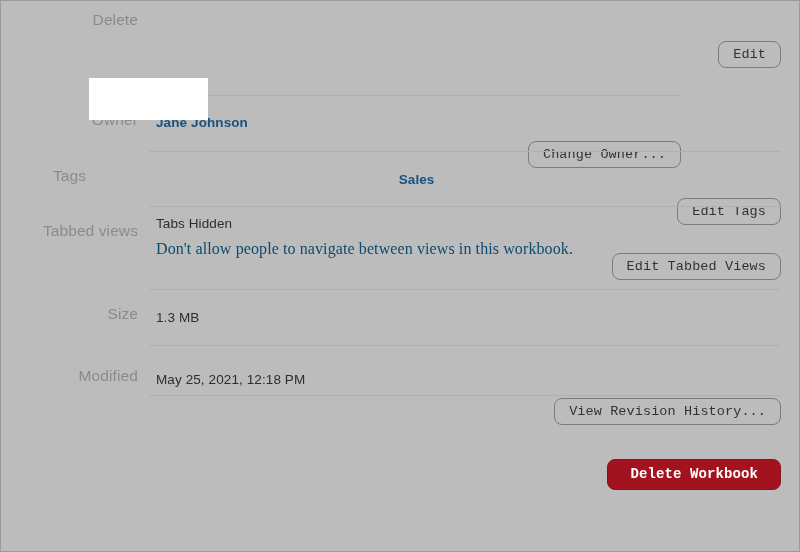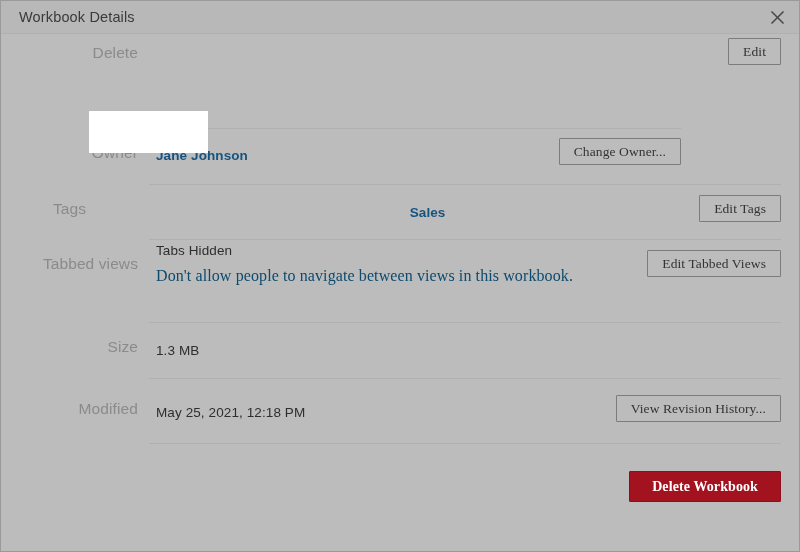--- a/index.html
+++ b/index.html
@@ -121,69 +121,70 @@
     margin-top: 9px;
     white-space: nowrap;
     font-family: Liberation Serif, serif;
   }
 
   
   .btn {
     background: #bcbcbc;
     border: 1px solid #7c7c7c;
     color: #333333;
-    font-family: Liberation Serif, serif;
+    font-family: Liberation Mono, monospace;
     font-size: 13.5px;
     letter-spacing: 0.1px;
     padding: 0 14px;
     height: 27px;
     line-height: 25px;
     box-sizing: border-box;
     cursor: pointer;
     white-space: nowrap;
-    border-radius: 1px;
+    border-radius: 8px;
+    margin-top: 36px;
   }
   .btn-danger {
     background: #a3121f;
     border: 1px solid #8e0f1b;
     color: #ffffff;
     font-weight: bold;
     font-size: 14px;
     height: 31px;
     line-height: 29px;
     padding: 0 22px;
   }
 
   
   .row-about        { position:absolute; left:0; top:0;   width:800px; height:39px; }
   .row-project      { position:absolute; left:0; top:39px;  width:800px; height:55px; }
   .row-owner        { position:absolute; left:0; top:94px;  width:700px; height:56px; }
   .row-tags         { position:absolute; left:0; top:150px; width:800px; height:55px; }
   .row-tabbed       { position:absolute; left:0; top:205px; width:800px; height:83px; }
   .row-size         { position:absolute; left:0; top:288px; width:800px; height:56px; }
   .row-modified     { position:absolute; left:0; top:344px; width:800px; height:62px; }
-  .row-delete       { position:absolute; left:0; top:409px; width:800px; height:80px; }
+  .row-delete       { position:absolute; left:0; top:394px; width:800px; height:80px; }
 
   .row-about .label-col   { margin-top: 10px; }
   .row-about .action-col  { margin-top: 4px; }
 
   .row-project .label-col  { margin-top: 16px; }
   .row-project .value-col  { margin-top: 19px; }
   .row-project .action-col { margin-top: 11px; }
 
   .row-owner .label-col    { margin-top: 16px; }
   .row-owner .value-col    { margin-top: 18px; }
   .row-owner .action-col   { margin-top: 10px; }
 
   .row-tags .label-col     { margin-top: 16px; }
   .row-tags .value-col     { margin-top: 19px; }
   .row-tags .action-col    { margin-top: 11px; }
 
   .row-tabbed .label-col   { margin-top: 16px; }
-  .row-tabbed .value-col   { margin-top: 4px; }
+  .row-tabbed .value-col   { margin-top: 10px; }
   .row-tabbed .action-col  { margin-top: 11px; }
 
   .row-size .label-col     { margin-top: 16px; }
   .row-size .value-col     { margin-top: 19px; }
 
   .row-modified .label-col  { margin-top: 22px; }
   .row-modified .value-col  { margin-top: 25px; }
   .row-modified .action-col { margin-top: 17px; }
 
   .row-delete .action-col   { margin-top: 28px; }
@@ -204,29 +205,20 @@
     position: relative;
     z-index: 2;
     text-align: center;
   }
 </style>
 </head>
 <body>
 
 <div class="window">
 
-  <div class="titlebar">
-    <div class="titlebar-title">Workbook Details</div>
-    <div class="close-btn">
-      <svg width="15" height="15" viewBox="0 0 15 15" aria-hidden="true">
-        <line x1="1.5" y1="1.5" x2="13.5" y2="13.5" stroke="#4a4a4a" stroke-width="1.6"></line>
-        <line x1="13.5" y1="1.5" x2="1.5" y2="13.5" stroke="#4a4a4a" stroke-width="1.6"></line>
-      </svg>
-    </div>
-  </div>
 
   <div class="dialog-body">
 
     <div class="tags-highlight"></div>
 
     <div class="row row-about">
       <div class="label-col">Delete</div>
       <div class="value-col"></div>
       <div class="action-col">
         <button class="btn">Edit</button>

